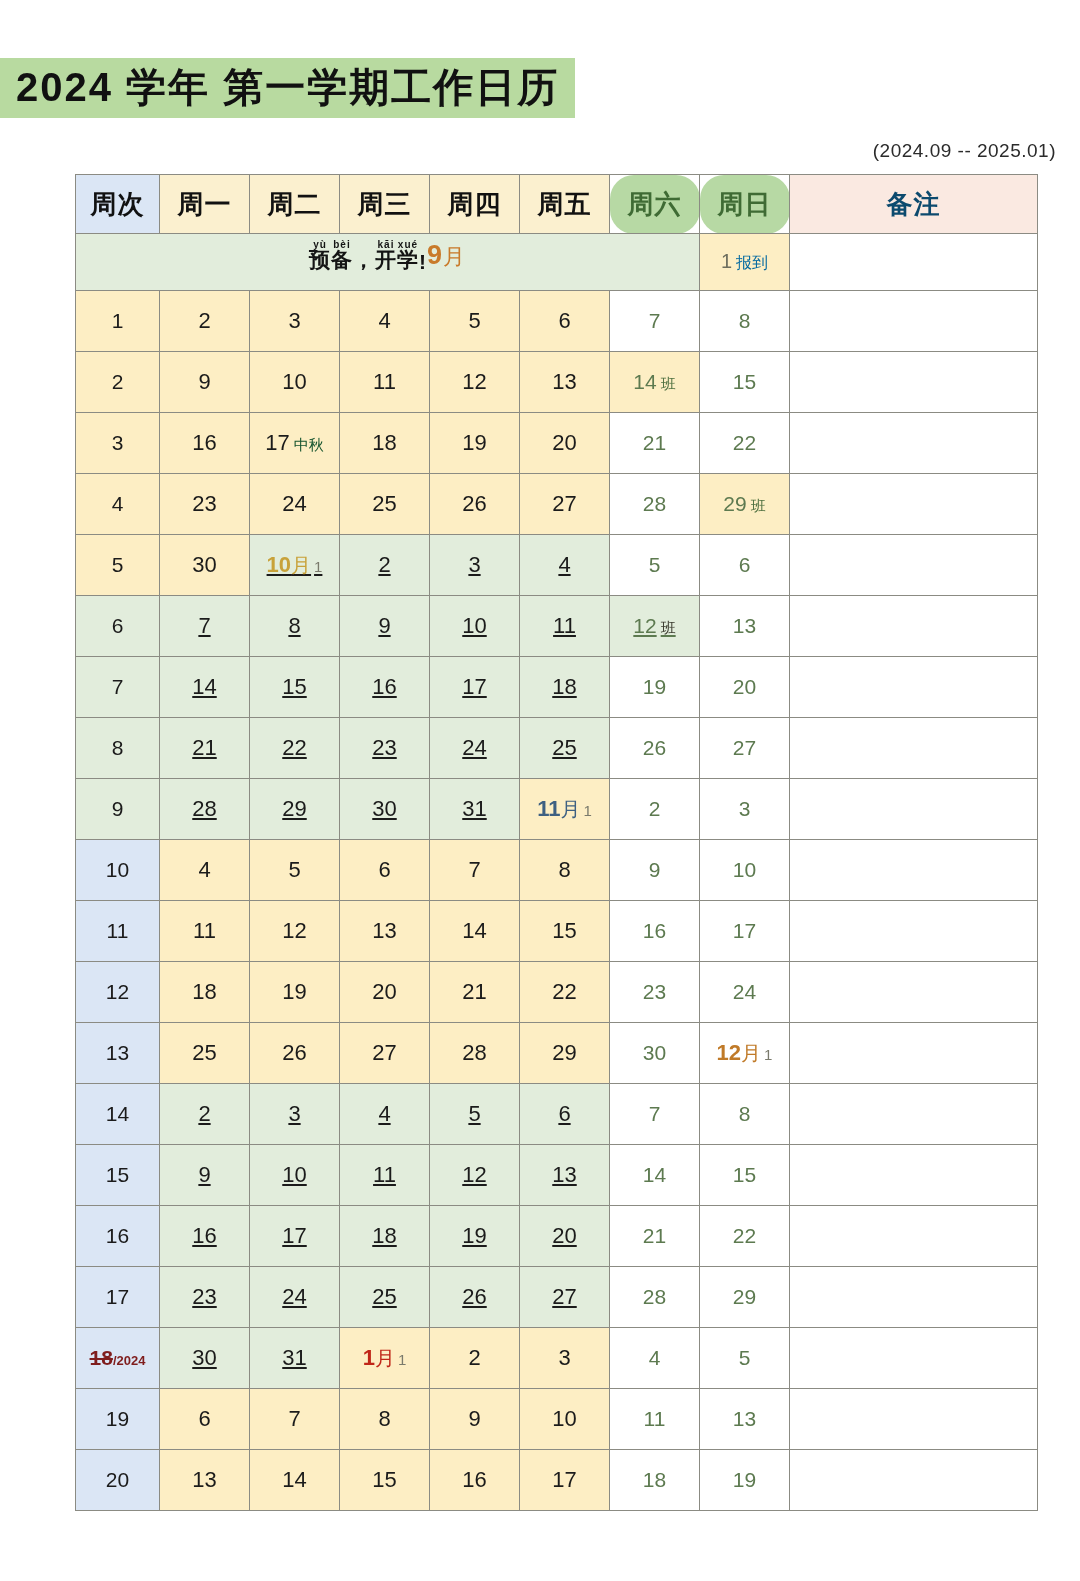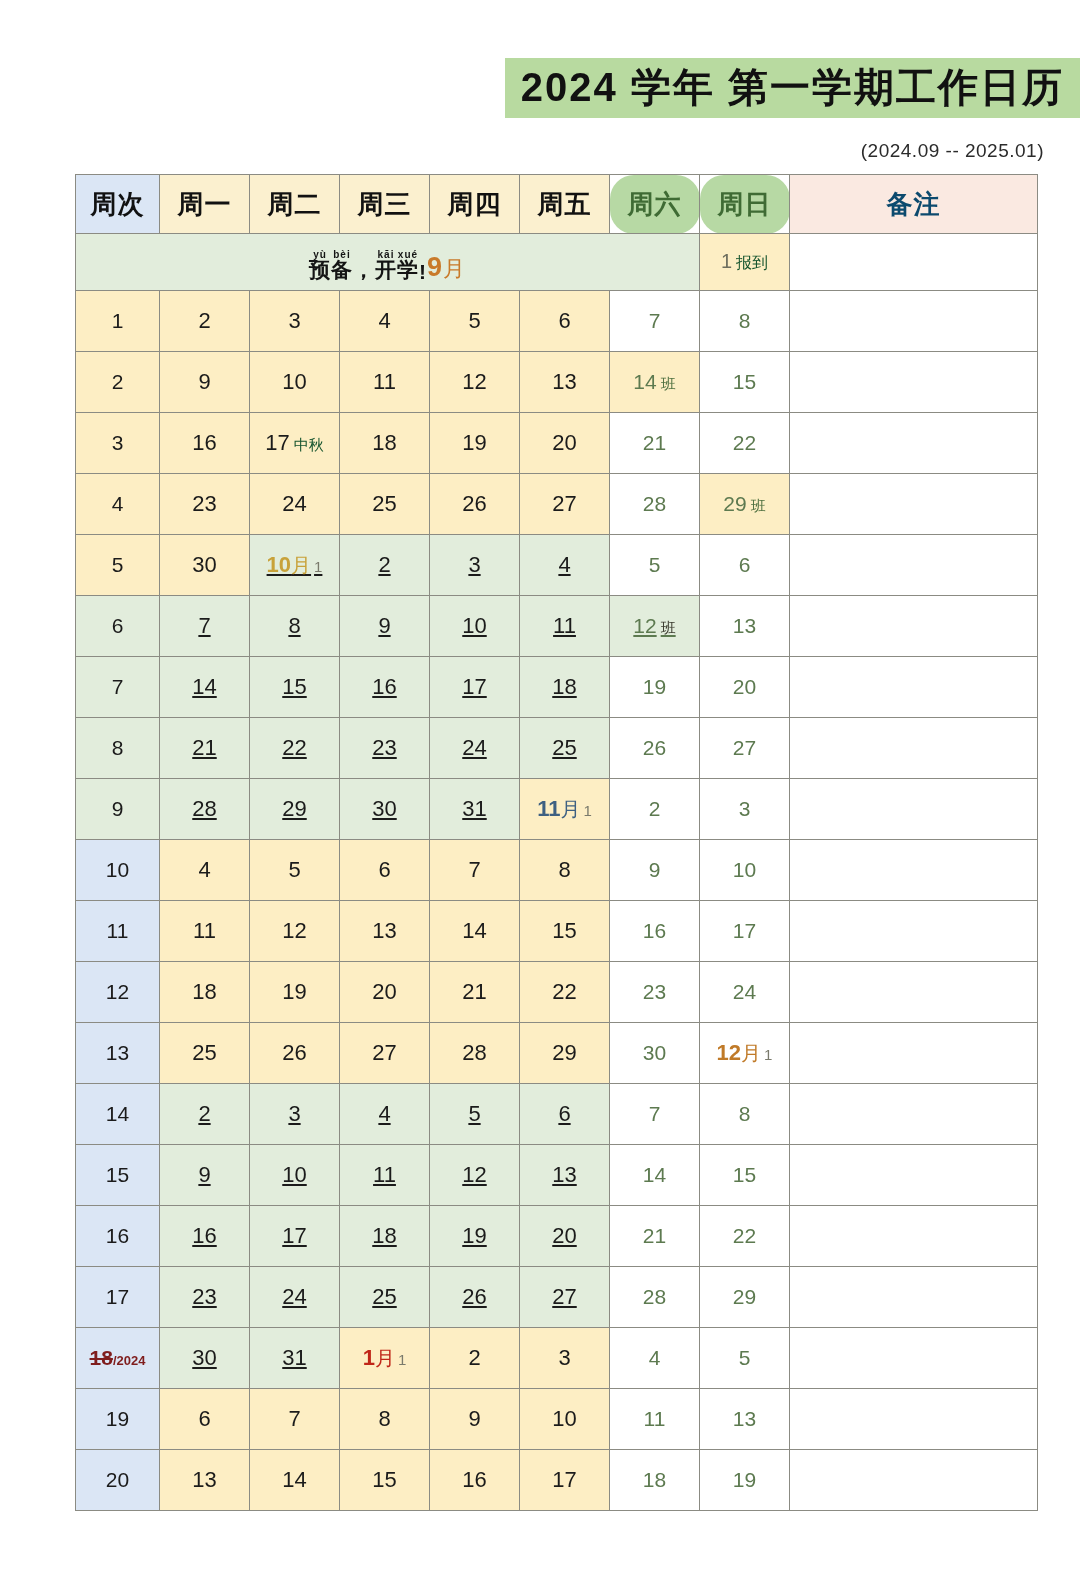--- a/index.html
+++ b/index.html
@@ -12,38 +12,38 @@
     width: 1080px;
     height: 1581px;
     font-family: "Liberation Sans", "DejaVu Sans", sans-serif;
     color: #1a1a1a;
     position: relative;
     overflow: hidden;
   }
 
   
   .title-wrap {
-    text-align: right;
+    text-align: left;
     padding-top: 58px;
   }
   .title {
     display: inline-block;
     background: #b8daa0;
     color: #111111;
     font-size: 40px;
     font-weight: 700;
     letter-spacing: 2px;
     padding: 8px 16px 10px 16px;
     line-height: 1.05;
     white-space: nowrap;
   }
 
   .subtitle-wrap {
     text-align: right;
-    padding-right: 36px;
+    padding-right: 24px;
     margin-top: 22px;
   }
   .subtitle {
     font-size: 19px;
     color: #2b2b2b;
     letter-spacing: 0.5px;
   }
 
   
   .cal-wrap {
@@ -83,21 +83,21 @@
   th.h-note  { background: #fae9e1; color: #0c4a6e; font-size: 27px; }
 
   
   tr.banner td { height: 56px; }
   td.banner-cell {
     background: #e2eddc;
     position: relative;
   }
   .banner-inner {
     display: flex;
-    align-items: flex-end;
+    align-items: flex-start;
     justify-content: center;
     height: 44px;
   }
   .ruby-line {
     display: inline-flex;
     align-items: flex-end;
     font-size: 21px;
     font-weight: 700;
     color: #141414;
     letter-spacing: 1px;
@@ -116,21 +116,21 @@
     letter-spacing: 1px;
   }
   .banner-month .mnum { font-size: 27px; font-weight: 700; }
   .banner-month .mchar { font-size: 22px; font-weight: 400; }
 
   td.banner-sun {
     background: #fdeec4;
     font-size: 20px;
   }
   td.banner-sun .dnum { color: #6e6e5e; font-size: 20px; }
-  td.banner-sun .note { color: #14532d; font-size: 16px; margin-left: 4px; }
+  td.banner-sun .note { color: #0369a1; font-size: 16px; margin-left: 4px; }
   td.banner-note { background: #ffffff; }
 
   
   tr.wrow td { height: 60px; }
 
   td.wk {
     font-size: 21px;
     font-weight: 700;
     color: #1b1b1b;
   }

